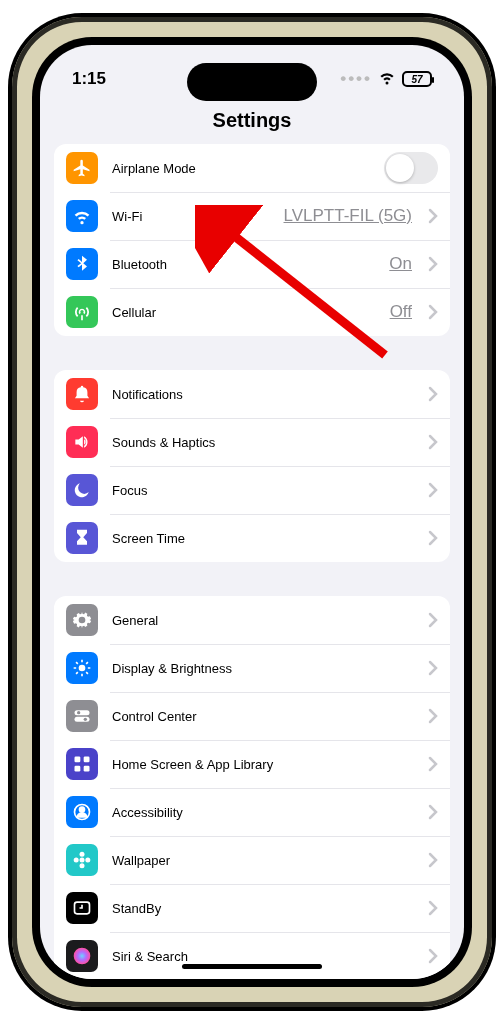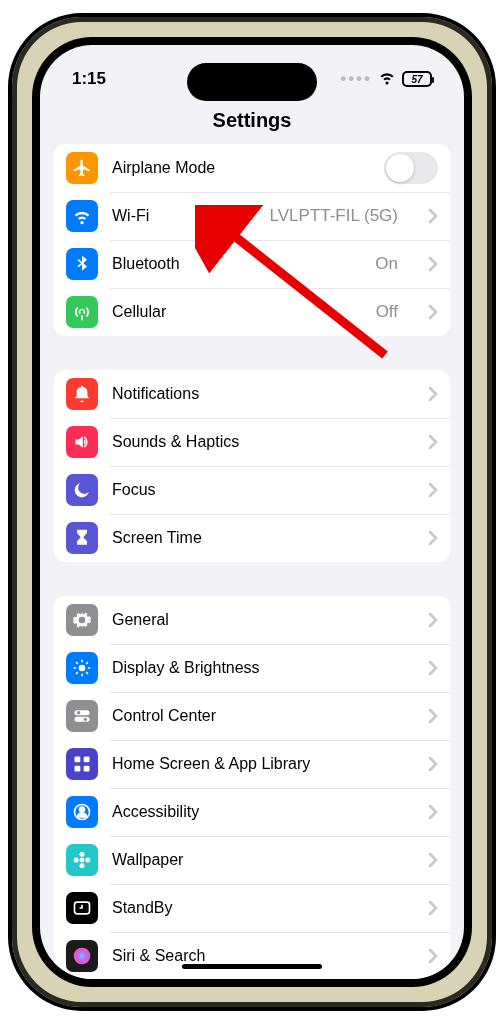--- a/index.html
+++ b/index.html
@@ -100,31 +100,32 @@
     border-radius: 7px;
     display: flex;
     align-items: center;
     justify-content: center;
     flex-shrink: 0;
     color:#fff;
   }
   .icon svg { width: 20px; height: 20px; }
   .label {
     flex: 1;
-    font-size: 16px;
+    font-size: 13px;
     color: #000;
     font-weight: 500;
     white-space: nowrap;
     overflow: hidden;
     text-overflow: ellipsis;
   }
   .value {
     font-size: 17px;
     color: #8e8e93;
-    margin-right: 16px;
+    margin-right: 2px;
+    text-decoration: underline;
   }
   .chev {
     color: #c7c7cc;
     flex-shrink: 0;
   }
   .chev svg { width: 10px; height: 16px; display:block; }
   .toggle {
     width: 54px;
     height: 32px;
     background: #e9e9eb;

